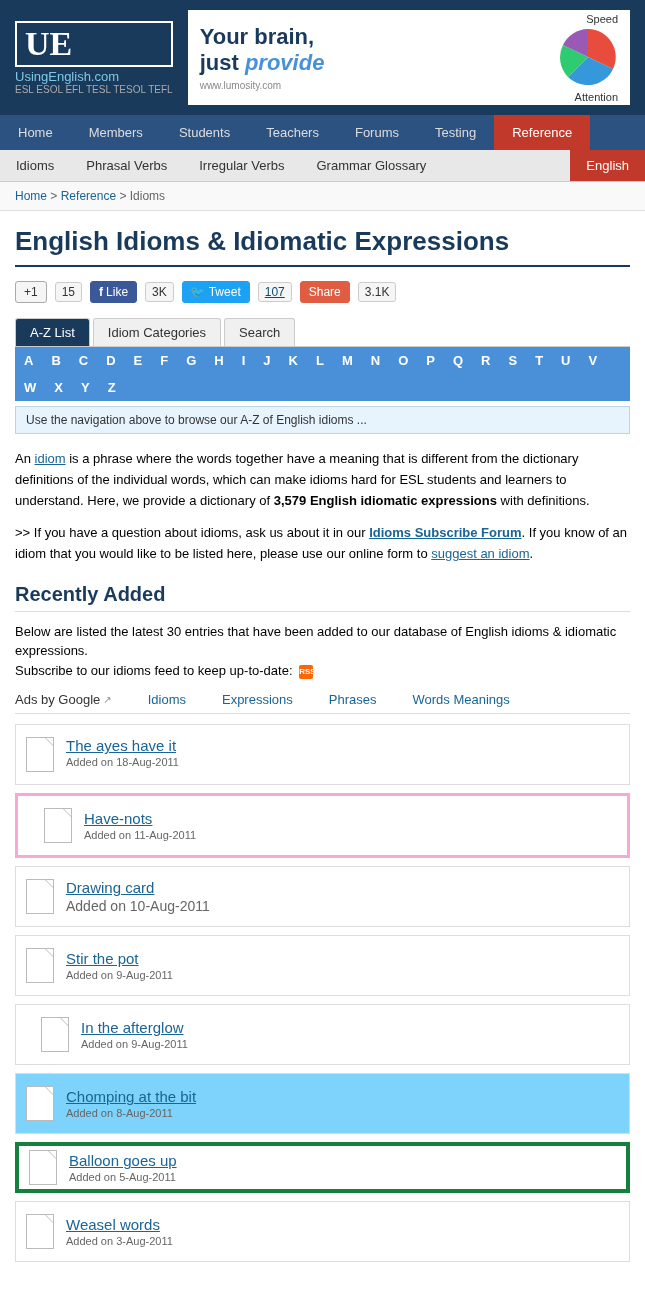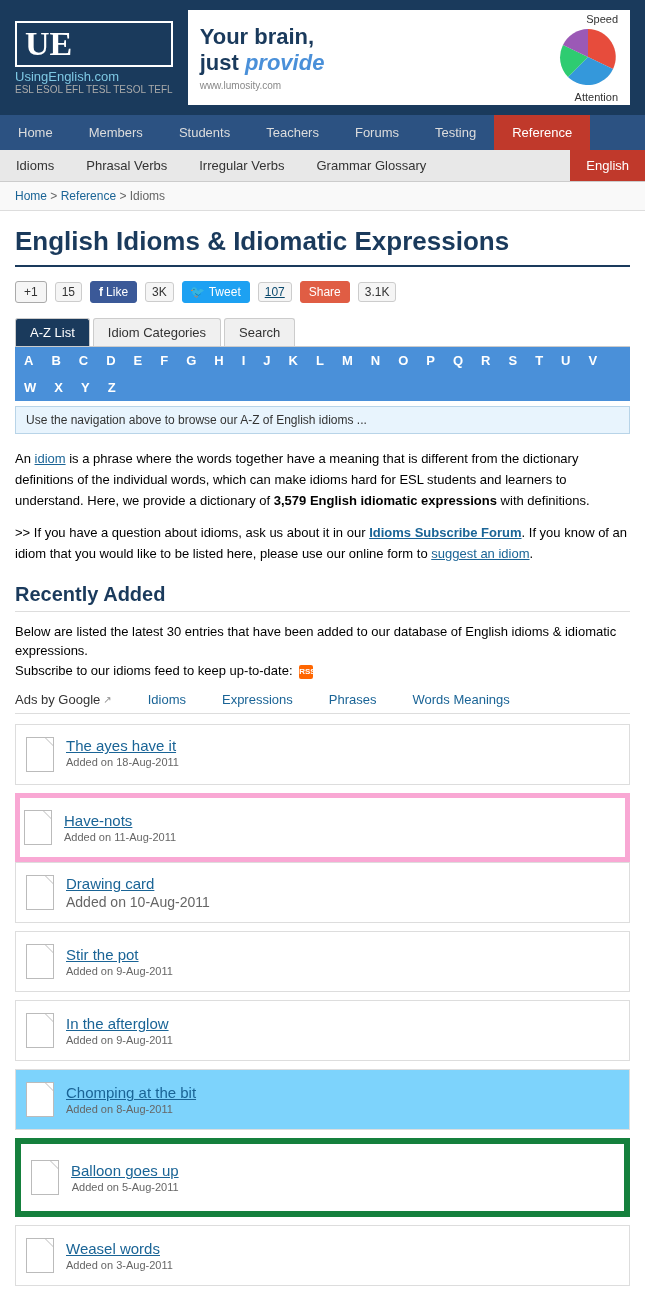--- a/index.html
+++ b/index.html
@@ -157,21 +157,21 @@
       <div style="width:28px; height:35px; border:1px solid #bbb; margin-right:12px; flex-shrink:0; background:#fff; position:relative; overflow:hidden;">
         <div style="position:absolute; top:0; right:0; width:0; height:0; border-style:solid; border-width:0 8px 8px 0; border-color:transparent #bbb transparent transparent;"></div>
         <div style="position:absolute; top:0; right:0; width:0; height:0; border-style:solid; border-width:0 7px 7px 0; border-color:transparent #fff transparent transparent;"></div>
       </div>
       <div>
         <a href="#" style="color:#1a6496; text-decoration:underline; font-size:15px;">The ayes have it</a>
         <div style="color:#666; font-size:11px; margin-top:2px;">Added on 18-Aug-2011</div>
       </div>
     </div>
 
-    <div style="display:flex; align-items:center; padding:12px 4px; border:5px solid #f9a8d4; margin-bottom:0; background:#fff;">
+    <div style="display:flex; align-items:center; padding:12px 26px; border:3px solid #f9a8d4; margin-bottom:8px; background:#fff;">
       <div style="width:28px; height:35px; border:1px solid #bbb; margin-right:12px; flex-shrink:0; background:#fff; position:relative; overflow:hidden;">
         <div style="position:absolute; top:0; right:0; width:0; height:0; border-style:solid; border-width:0 8px 8px 0; border-color:transparent #bbb transparent transparent;"></div>
         <div style="position:absolute; top:0; right:0; width:0; height:0; border-style:solid; border-width:0 7px 7px 0; border-color:transparent #fff transparent transparent;"></div>
       </div>
       <div>
         <a href="#" style="color:#1a6496; text-decoration:underline; font-size:15px;">Have-nots</a>
         <div style="color:#666; font-size:11px; margin-top:2px;">Added on 11-Aug-2011</div>
       </div>
     </div>
 
@@ -190,21 +190,21 @@
       <div style="width:28px; height:35px; border:1px solid #bbb; margin-right:12px; flex-shrink:0; background:#fff; position:relative; overflow:hidden;">
         <div style="position:absolute; top:0; right:0; width:0; height:0; border-style:solid; border-width:0 8px 8px 0; border-color:transparent #bbb transparent transparent;"></div>
         <div style="position:absolute; top:0; right:0; width:0; height:0; border-style:solid; border-width:0 7px 7px 0; border-color:transparent #fff transparent transparent;"></div>
       </div>
       <div>
         <a href="#" style="color:#1a6496; text-decoration:underline; font-size:15px;">Stir the pot</a>
         <div style="color:#666; font-size:11px; margin-top:2px;">Added on 9-Aug-2011</div>
       </div>
     </div>
 
-    <div style="display:flex; align-items:center; padding:12px 10px; border:1px solid #ddd; margin-bottom:8px; background:#fff;">
+    <div style="display:flex; align-items:center; padding:12px 25px; border:1px solid #ddd; margin-bottom:8px; background:#fff;">
       <div style="width:28px; height:35px; border:1px solid #bbb; margin-right:12px; flex-shrink:0; background:#fff; position:relative; overflow:hidden;">
         <div style="position:absolute; top:0; right:0; width:0; height:0; border-style:solid; border-width:0 8px 8px 0; border-color:transparent #bbb transparent transparent;"></div>
         <div style="position:absolute; top:0; right:0; width:0; height:0; border-style:solid; border-width:0 7px 7px 0; border-color:transparent #fff transparent transparent;"></div>
       </div>
       <div>
         <a href="#" style="color:#1a6496; text-decoration:underline; font-size:15px;">In the afterglow</a>
         <div style="color:#666; font-size:11px; margin-top:2px;">Added on 9-Aug-2011</div>
       </div>
     </div>
 
@@ -212,21 +212,21 @@
       <div style="width:28px; height:35px; border:1px solid #bbb; margin-right:12px; flex-shrink:0; background:#fff; position:relative; overflow:hidden;">
         <div style="position:absolute; top:0; right:0; width:0; height:0; border-style:solid; border-width:0 8px 8px 0; border-color:transparent #bbb transparent transparent;"></div>
         <div style="position:absolute; top:0; right:0; width:0; height:0; border-style:solid; border-width:0 7px 7px 0; border-color:transparent #fff transparent transparent;"></div>
       </div>
       <div>
         <a href="#" style="color:#1a6496; text-decoration:underline; font-size:15px;">Chomping at the bit</a>
         <div style="color:#666; font-size:11px; margin-top:2px;">Added on 8-Aug-2011</div>
       </div>
     </div>
 
-    <div style="display:flex; align-items:center; padding:16px 10px; border:6px solid #15803d; margin-bottom:8px; background:#fff;text-align:right;">
+    <div style="display:flex; align-items:center; padding:4px 10px; border:4px solid #15803d; margin-bottom:8px; background:#fff;">
       <div style="width:28px; height:35px; border:1px solid #bbb; margin-right:12px; flex-shrink:0; background:#fff; position:relative; overflow:hidden;">
         <div style="position:absolute; top:0; right:0; width:0; height:0; border-style:solid; border-width:0 8px 8px 0; border-color:transparent #bbb transparent transparent;"></div>
         <div style="position:absolute; top:0; right:0; width:0; height:0; border-style:solid; border-width:0 7px 7px 0; border-color:transparent #fff transparent transparent;"></div>
       </div>
       <div>
         <a href="#" style="color:#1a6496; text-decoration:underline; font-size:15px;">Balloon goes up</a>
         <div style="color:#666; font-size:11px; margin-top:2px;">Added on 5-Aug-2011</div>
       </div>
     </div>
 

